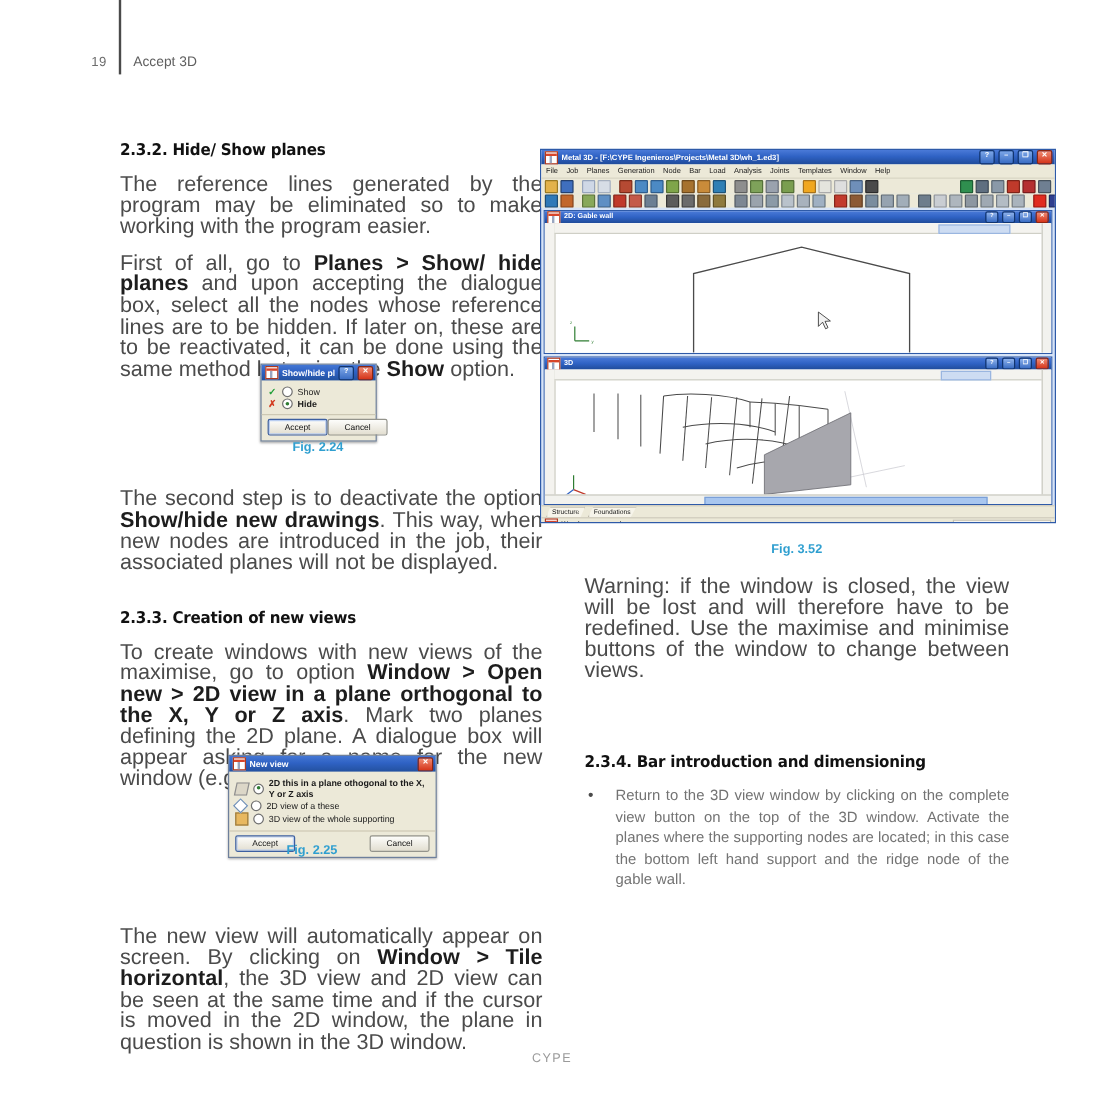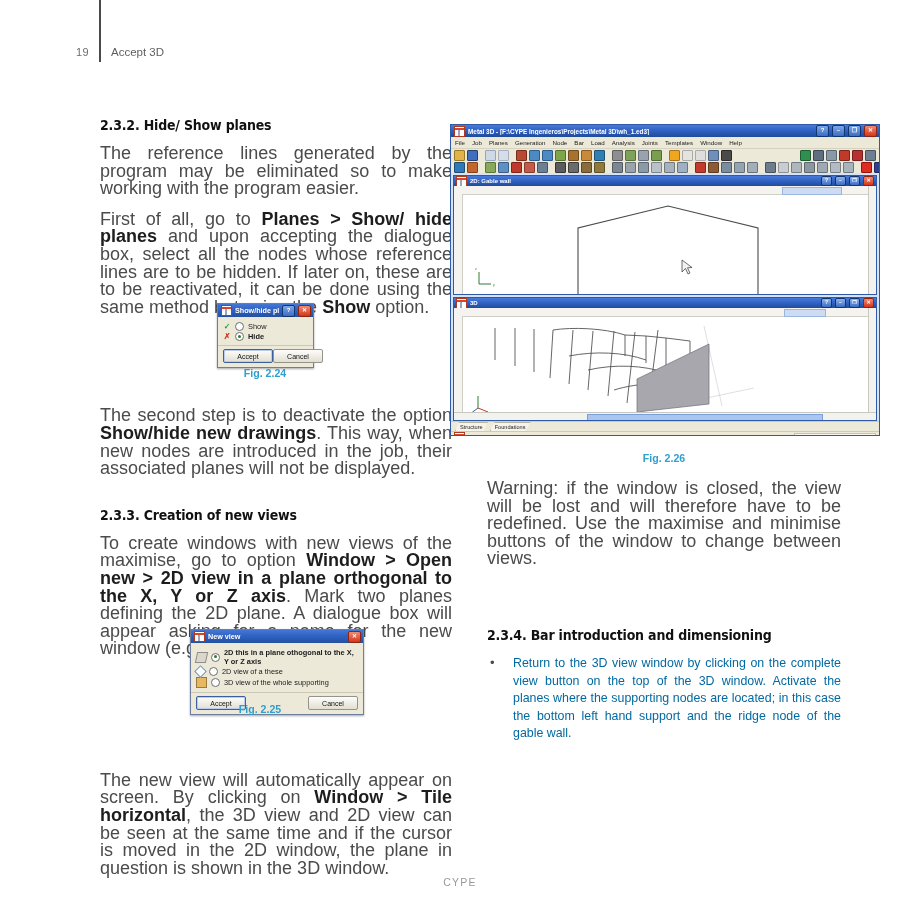--- a/index.html
+++ b/index.html
@@ -38,21 +38,21 @@
   p.body{
     font-size:18px;line-height:17.6px;color:#4b4b4b;
     margin:0 0 13px 0;text-align:justify;
   }
   p.body b{color:#1d1d1d;font-weight:bold;}
   p.last{margin-bottom:0;}
 
   ul.bullets{margin:11px 0 0 0;padding:0;list-style:none;}
   ul.bullets li{
     position:relative;padding-left:26px;
-    font-size:12.4px;line-height:17.6px;color:#0369a1;text-align:justify;
+    font-size:12.4px;line-height:17.6px;color:#737373;text-align:justify;
   }
   ul.bullets li::before{
     content:"\2022";position:absolute;left:3px;top:-1px;color:#4b4b4b;font-size:13px;
   }
 
   .figcap{
     color:#2f9fd0;font-weight:bold;font-size:10.6px;
     text-align:center;margin:6px 0 0 0;font-family:"Liberation Sans",sans-serif;
   }
 
@@ -478,21 +478,21 @@
     </div>
 
     <div class="statusbar">
       <span class="appicon"></span>
       <span>Warehouse example</span>
       <span class="field"></span>
     </div>
 
   </div>
 
-  <div class="figcap" style="position:absolute;left:487px;top:446px;width:354px">Fig. 2.26</div>
+  <div class="figcap" style="position:absolute;left:487px;top:446px;width:354px">Fig. 3.52</div>
 
   <div class="col-right">
     <p class="body">Warning: if the window is closed, the view will be lost and will therefore have to be redefined. Use the maximise and minimise buttons of the window to change between views.</p>
 
     <h2 class="sec" style="margin-top:60px">2.3.4. Bar introduction and dimensioning</h2>
 
 
     <ul class="bullets">
       <li>Return to the 3D view window by clicking on the complete view button on the top of the 3D window. Activate the planes where the supporting nodes are located; in this case the bottom left hand support and the ridge node of the gable wall.</li>
     </ul>

